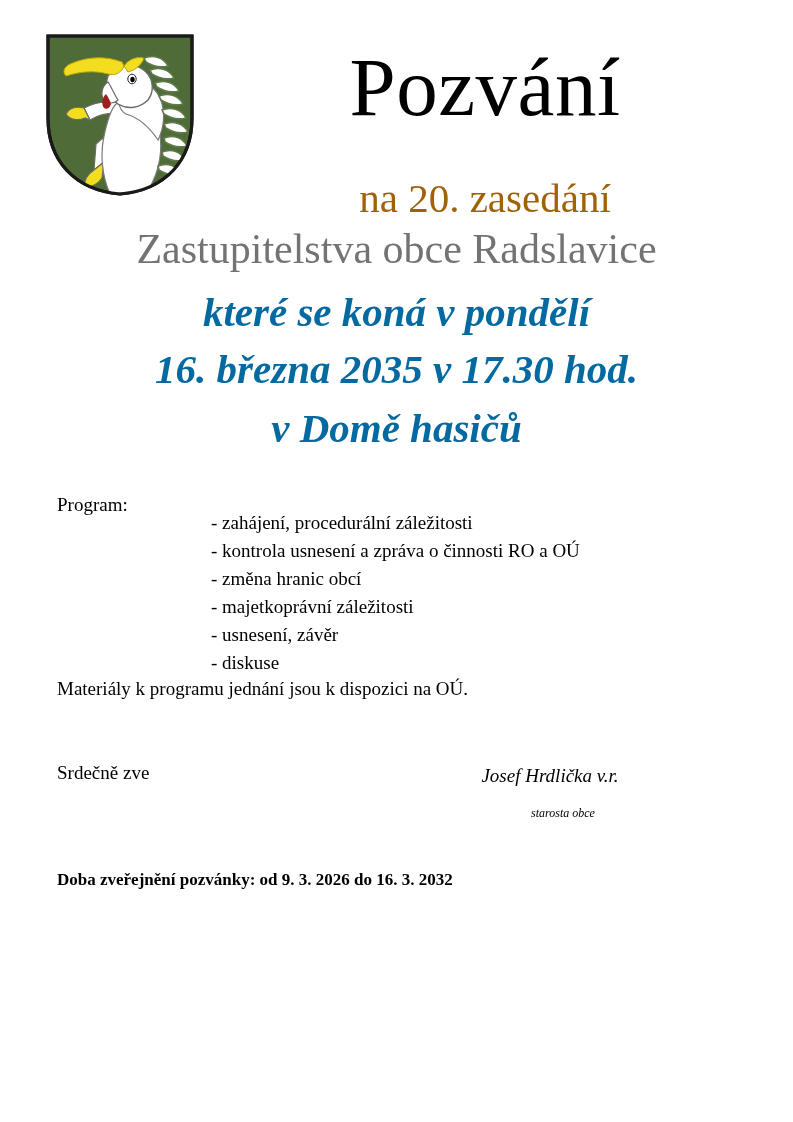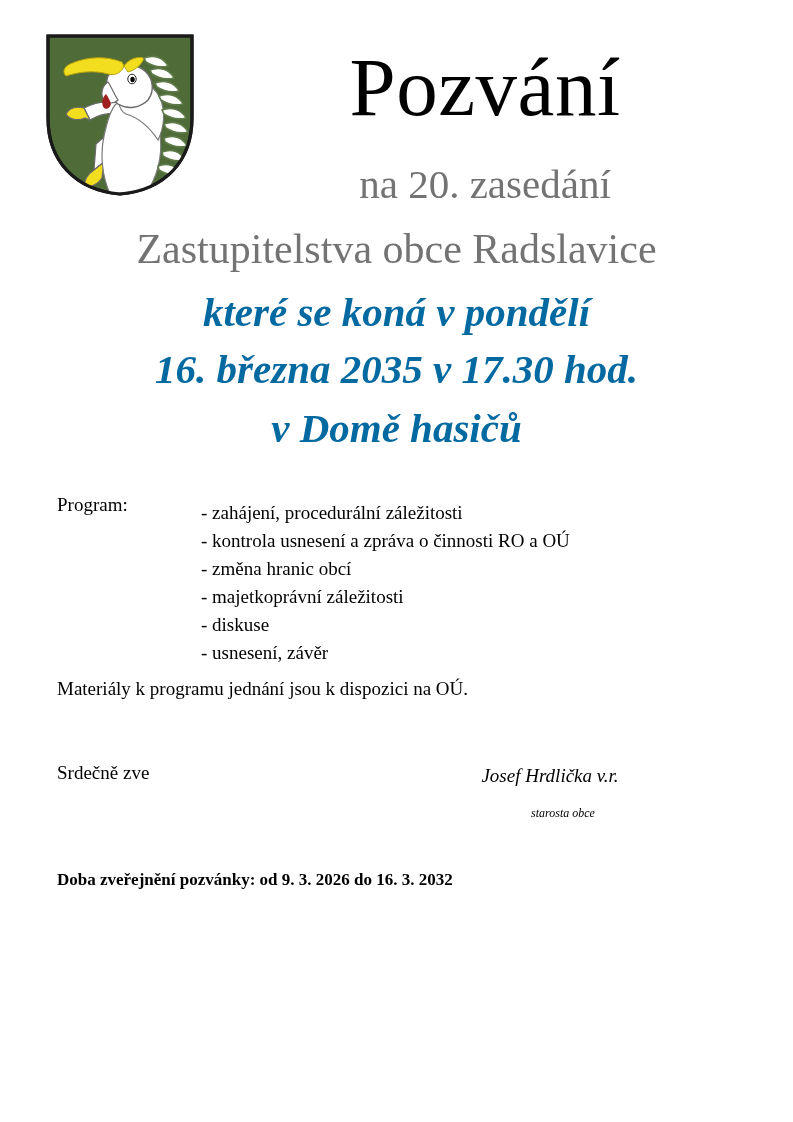--- a/index.html
+++ b/index.html
@@ -55,26 +55,26 @@
     font-size: 83px;
     line-height: 1.0;
     color: #000000;
     letter-spacing: 0.5px;
     white-space: nowrap;
   }
 
   .title-sub1 {
     position: absolute;
     left: 205px;
-    top: 164px;
+    top: 178px;
     width: 560px;
     text-align: center;
     font-size: 41px;
     line-height: 1.0;
-    color: #737373;
+    color: #a16207;
     white-space: nowrap;
   }
 
   .title-sub2 {
     position: absolute;
     left: 20px;
     top: 228px;
     width: 753px;
     text-align: center;
     font-size: 42px;
@@ -114,21 +114,21 @@
     left: 57px;
     top: 495px;
     font-size: 19px;
     white-space: nowrap;
   }
 
   .program-list {
     position: absolute;
     left: 197px;
     top: 495px;
-    margin: 4px;
+    margin: 14px;
     padding: 0;
     list-style: none;
   }
   .program-list li {
     font-size: 19px;
     line-height: 28px;
     white-space: nowrap;
   }
 
   .materials-line {
@@ -254,22 +254,22 @@
 
   <div class="body-text">
 
     <div class="program-label">Program:</div>
 
     <ul class="program-list">
       <li>- zahájení, procedurální záležitosti</li>
       <li>- kontrola usnesení a zpráva o činnosti RO a OÚ</li>
       <li>- změna hranic obcí</li>
       <li>- majetkoprávní záležitosti</li>
+      <li>- usnesení, závěr</li>
       <li>- diskuse</li>
-      <li>- usnesení, závěr</li>
     </ul>
 
     <div class="materials-line">Materiály k  programu jednání jsou  k dispozici na OÚ.</div>
 
     <div class="closing-left">Srdečně zve</div>
 
     <div class="signature">
       <div class="sig-name">Josef  Hrdlička v.r.</div>
       <div class="sig-role">starosta obce</div>
     </div>

